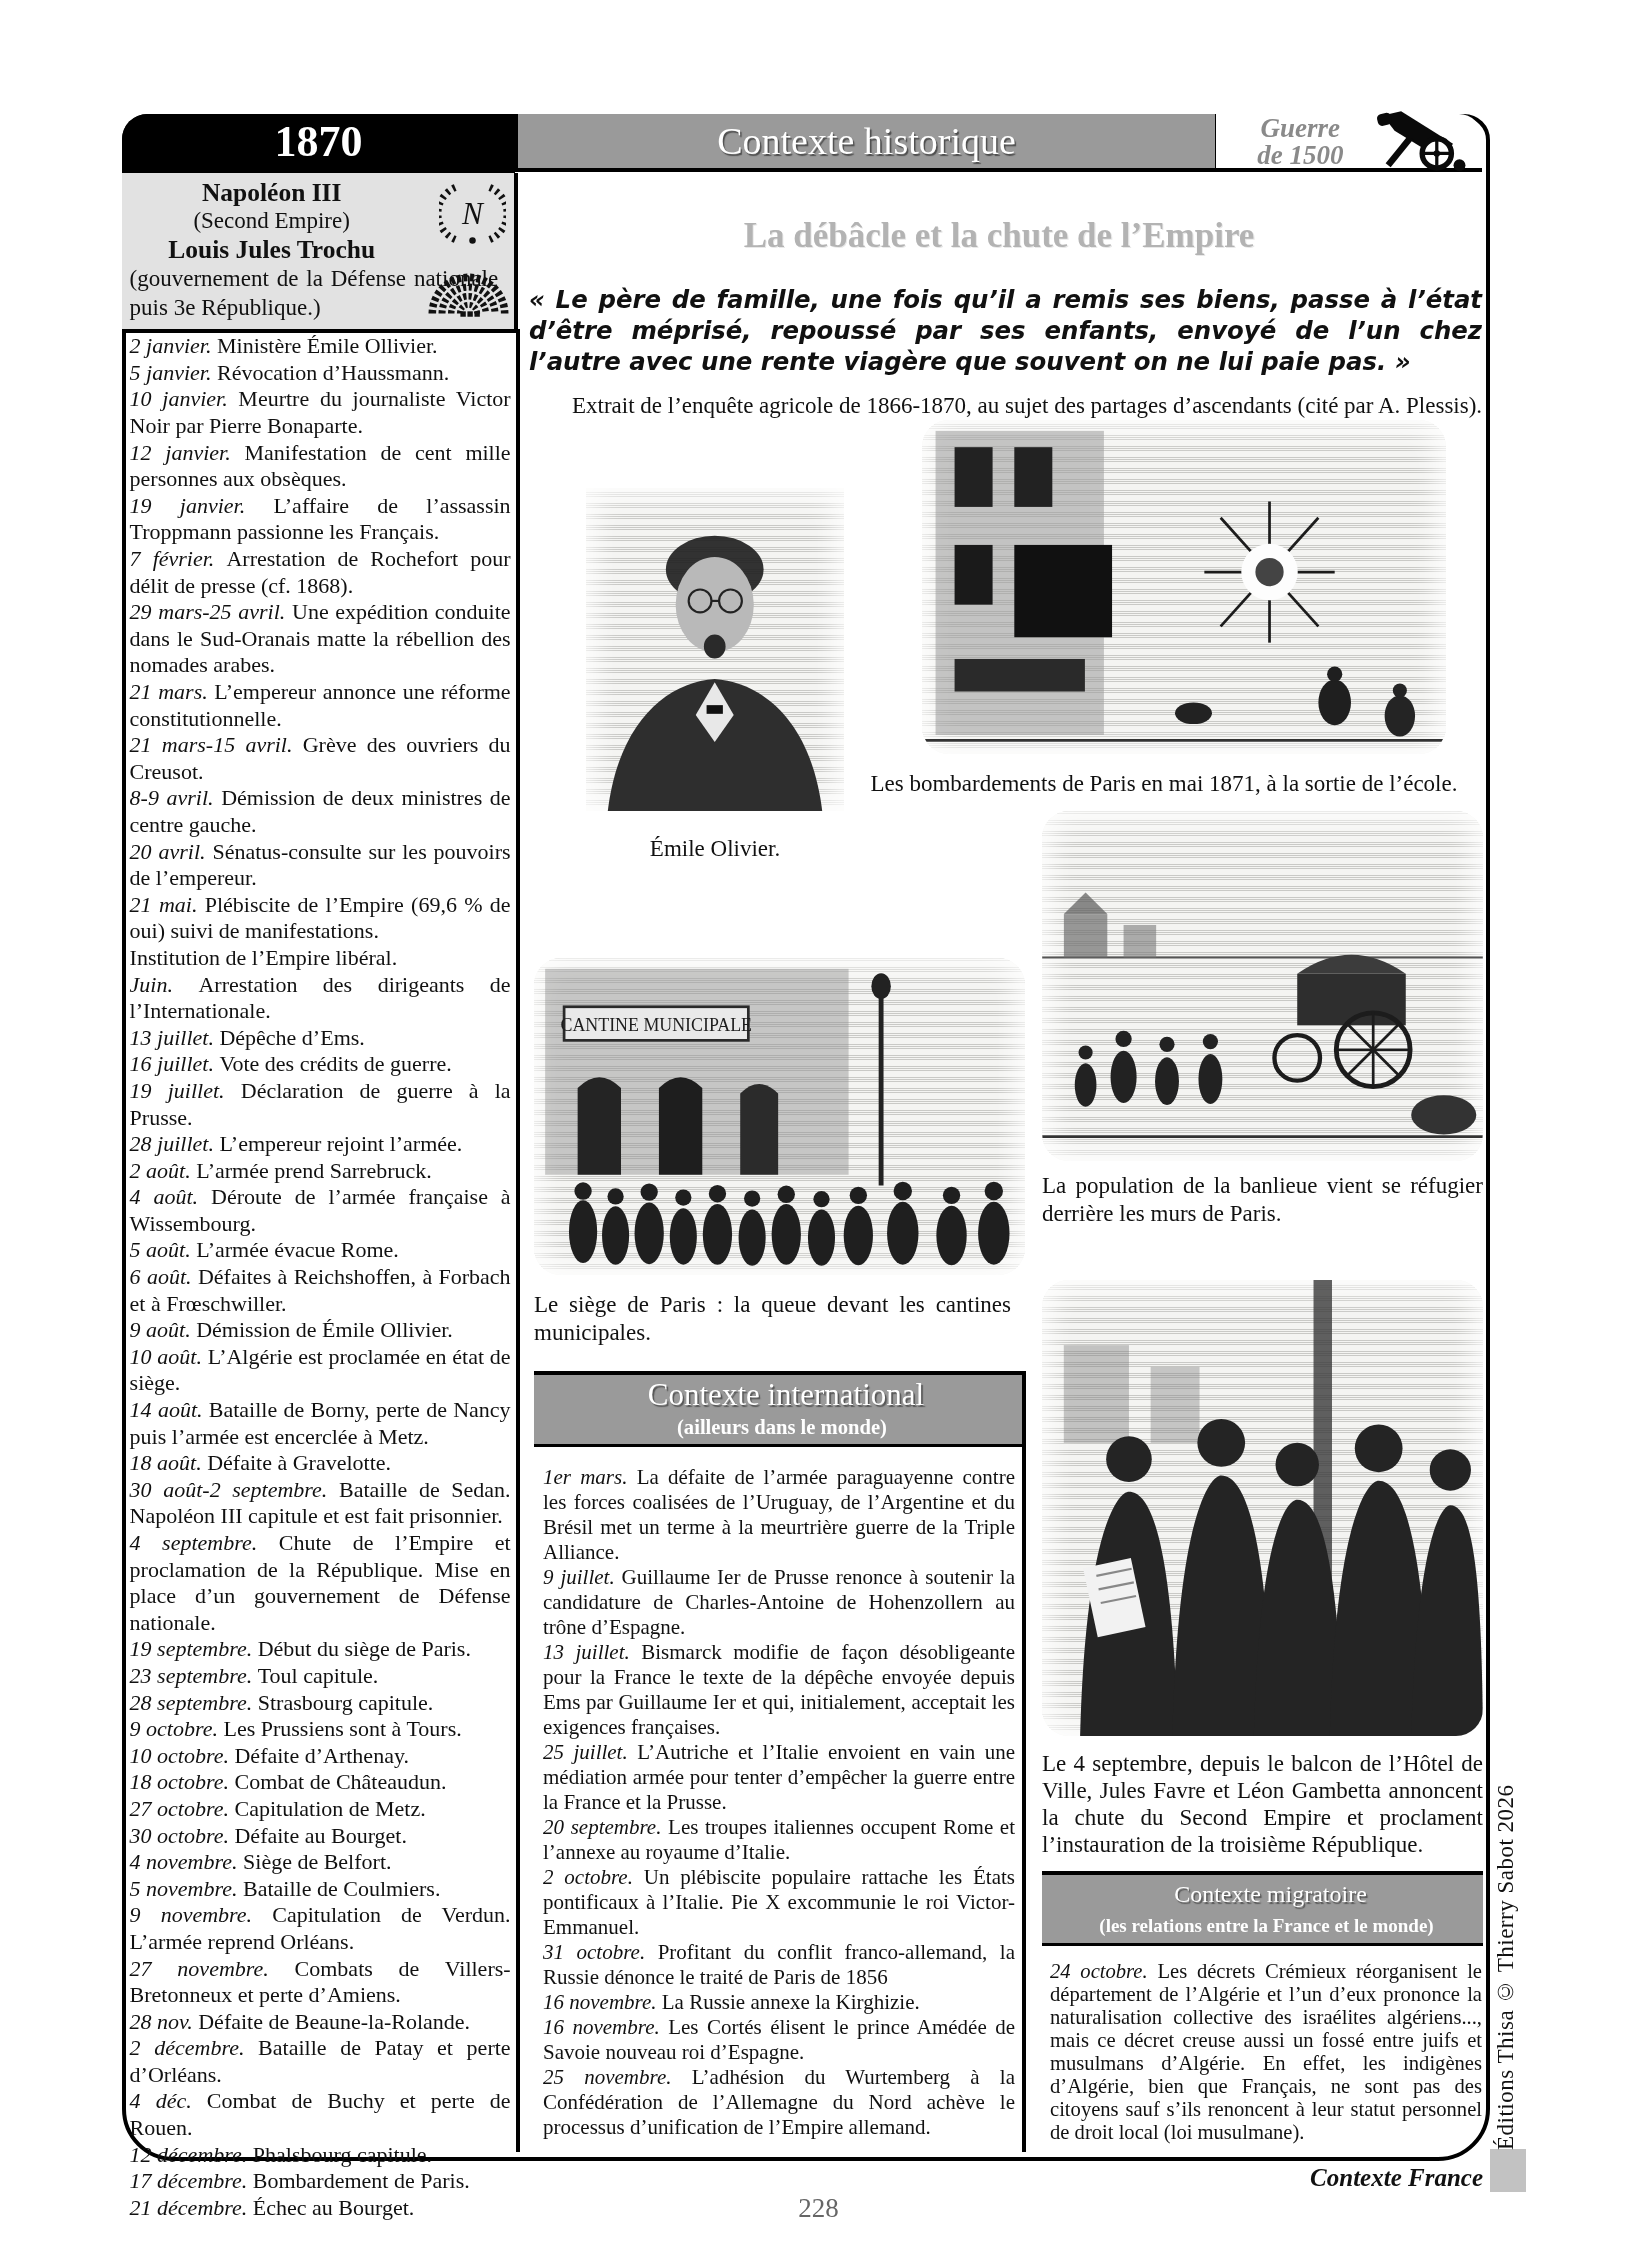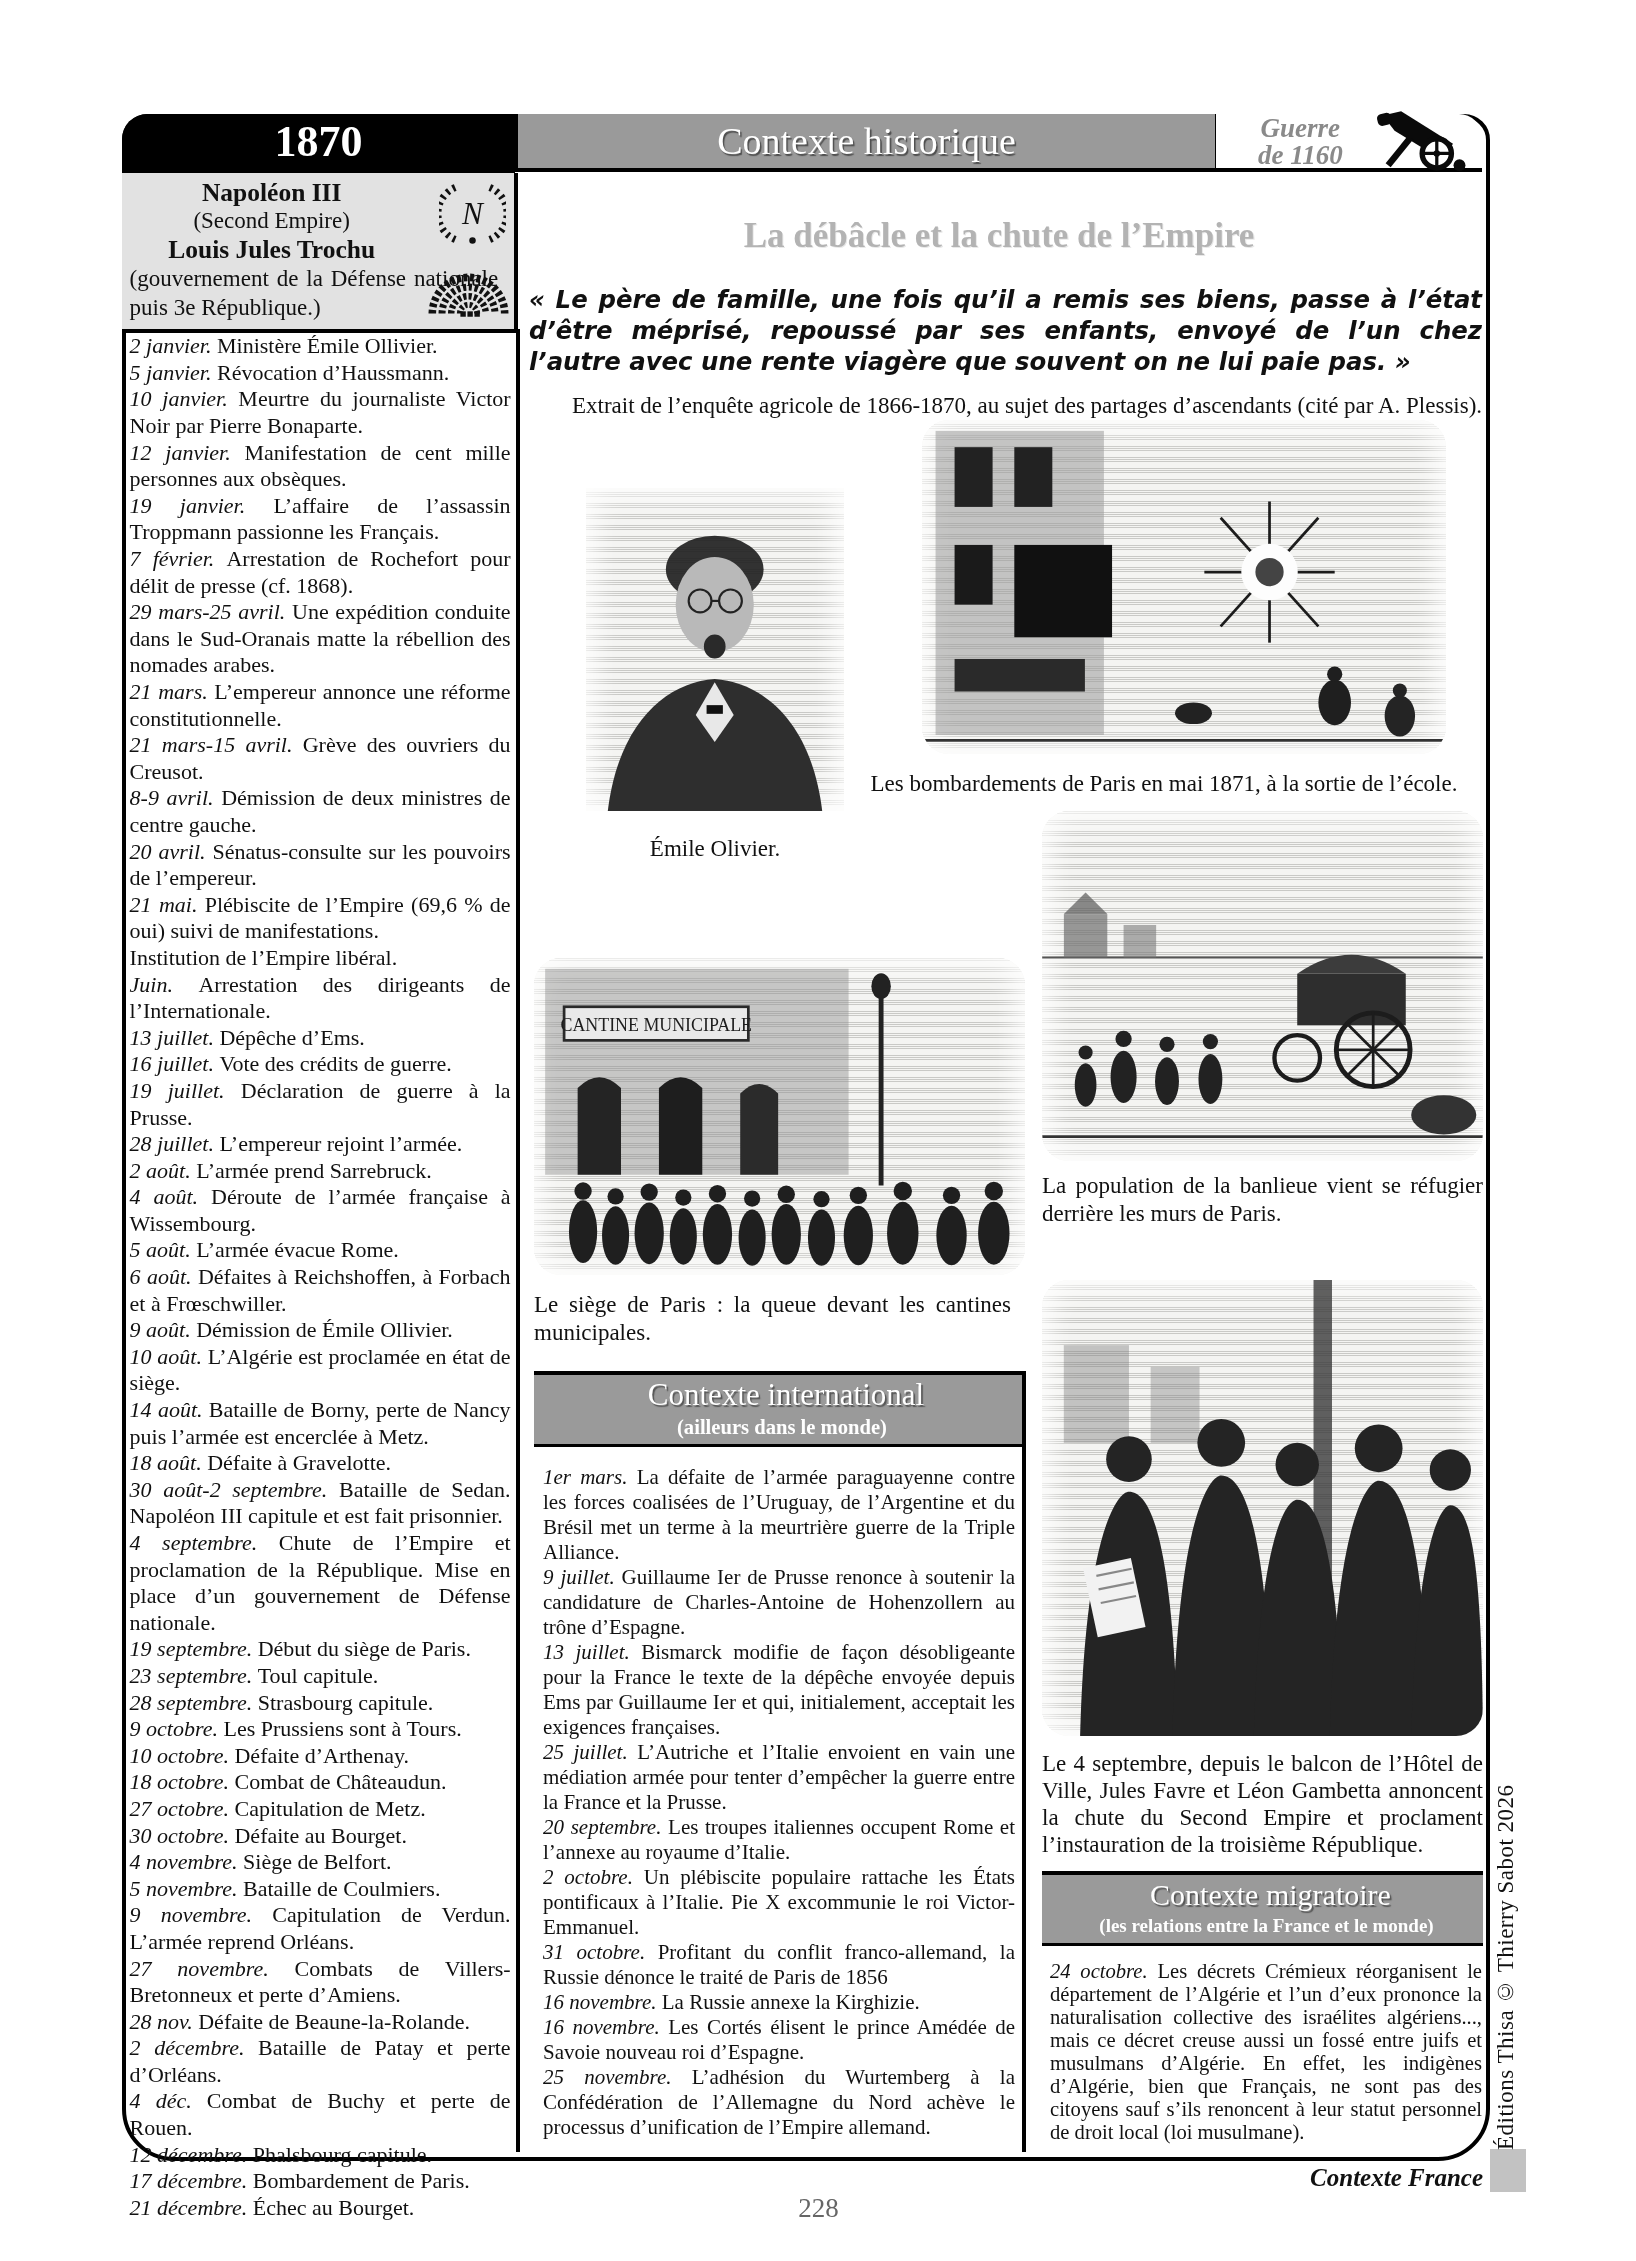--- a/index.html
+++ b/index.html
@@ -77,21 +77,21 @@
 
   <div class="abs year-box">
     <span>1870</span>
   </div>
   <div class="abs title-box">
     <span>Contexte historique</span>
   </div>
   <div class="abs badge-box">
     <div class="abs badge-text">
       <div>Guerre</div>
-      <div>de 1160</div>
+      <div>de 1500</div>
     </div>
     <svg class="abs cannon" width="100" height="61" viewBox="0 0 185 112">
       <polygon points="18,8 52,0 148,60 128,90 40,36" fill="#0a0a0a"></polygon>
       <rect x="8" y="4" width="26" height="22" rx="8" fill="#0a0a0a" transform="rotate(-15 21 15)"></rect>
       <line x1="70" y1="48" x2="28" y2="100" stroke="#0a0a0a" stroke-width="12"></line>
       <circle cx="118" cy="78" r="27" fill="#fff" stroke="#0a0a0a" stroke-width="10"></circle>
       <line x1="118" y1="55" x2="118" y2="101" stroke="#0a0a0a" stroke-width="6"></line>
       <line x1="95" y1="78" x2="141" y2="78" stroke="#0a0a0a" stroke-width="6"></line>
       <circle cx="118" cy="78" r="6" fill="#0a0a0a"></circle>
       <circle cx="160" cy="100" r="11" fill="#0a0a0a"></circle>
@@ -385,21 +385,21 @@
       <g stroke="#888" stroke-width="4">
         <line x1="100" y1="545" x2="165" y2="532"></line>
           <line x1="104" y1="570" x2="169" y2="557"></line>
         <line x1="108" y1="595" x2="173" y2="582"></line>
       </g>
     </svg>
   </div>
   <div class="abs caption-j" style="left:1042px;top:1750px;width:441px;font-size:23px;line-height:27px;">Le 4 septembre, depuis le balcon de l’Hôtel de Ville, Jules Favre et Léon Gambetta annoncent la chute du Second Empire et proclament l’instauration de la troisième République.</div>
 
   <div class="abs sec-head" style="left:1042px;top:1871px;width:441px;">
-    <div class="sec-title" style="font-size:30px;line-height:39px;">Contexte migratoire</div>
+    <div class="sec-title" style="font-size:24px;line-height:39px;">Contexte migratoire</div>
     <div class="sec-sub" style="font-size:19px;">(les relations entre la France et le monde)</div>
   </div>
   <div class="abs mig-body">
 
       <p><span class="date">24 octobre.</span><span>Les décrets Crémieux réorganisent le département de l’Algérie et l’un d’eux prononce la naturalisation collective des israélites algériens..., mais ce décret creuse aussi un fossé entre juifs et musulmans d’Algérie. En effet, les indigènes d’Algérie, bien que Français, ne sont pas des citoyens sauf s’ils renoncent à leur statut personnel de droit local (loi musulmane).</span></p>
     </div>
 
   <div class="abs context-france">Contexte France</div>
   <div class="abs gray-square"></div>
   <div class="abs credit">Éditions Thisa © Thierry Sabot 2026</div>

